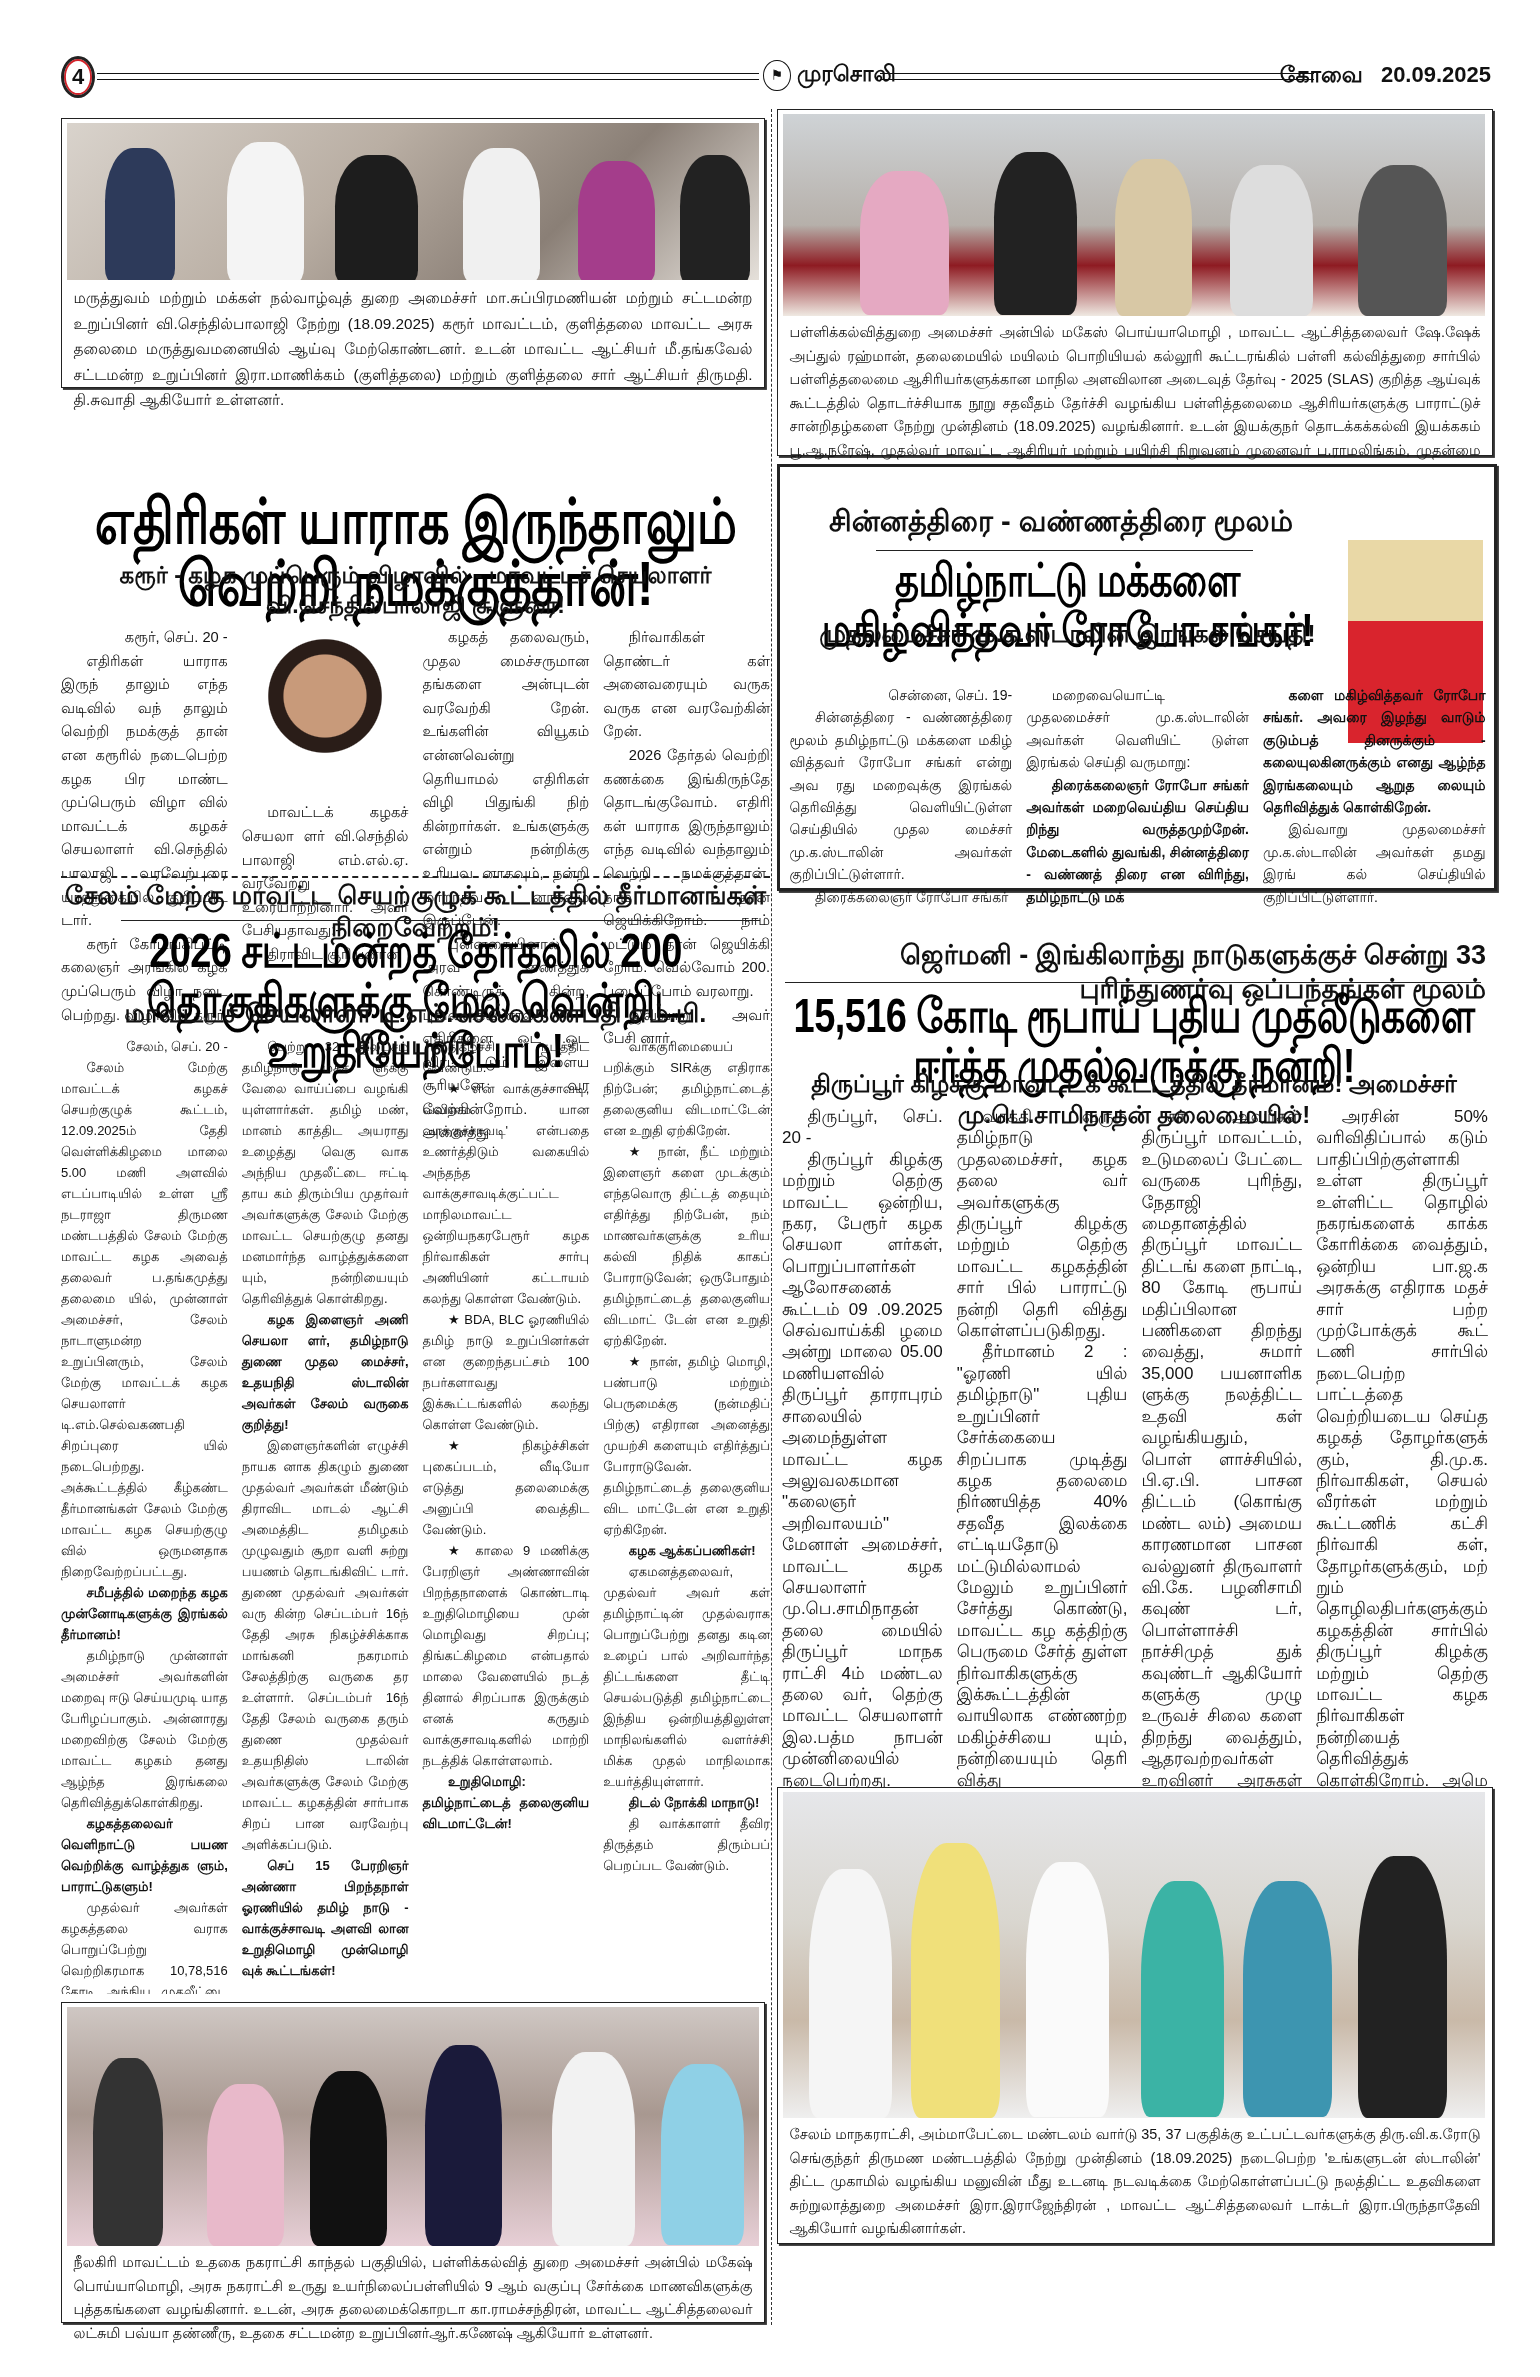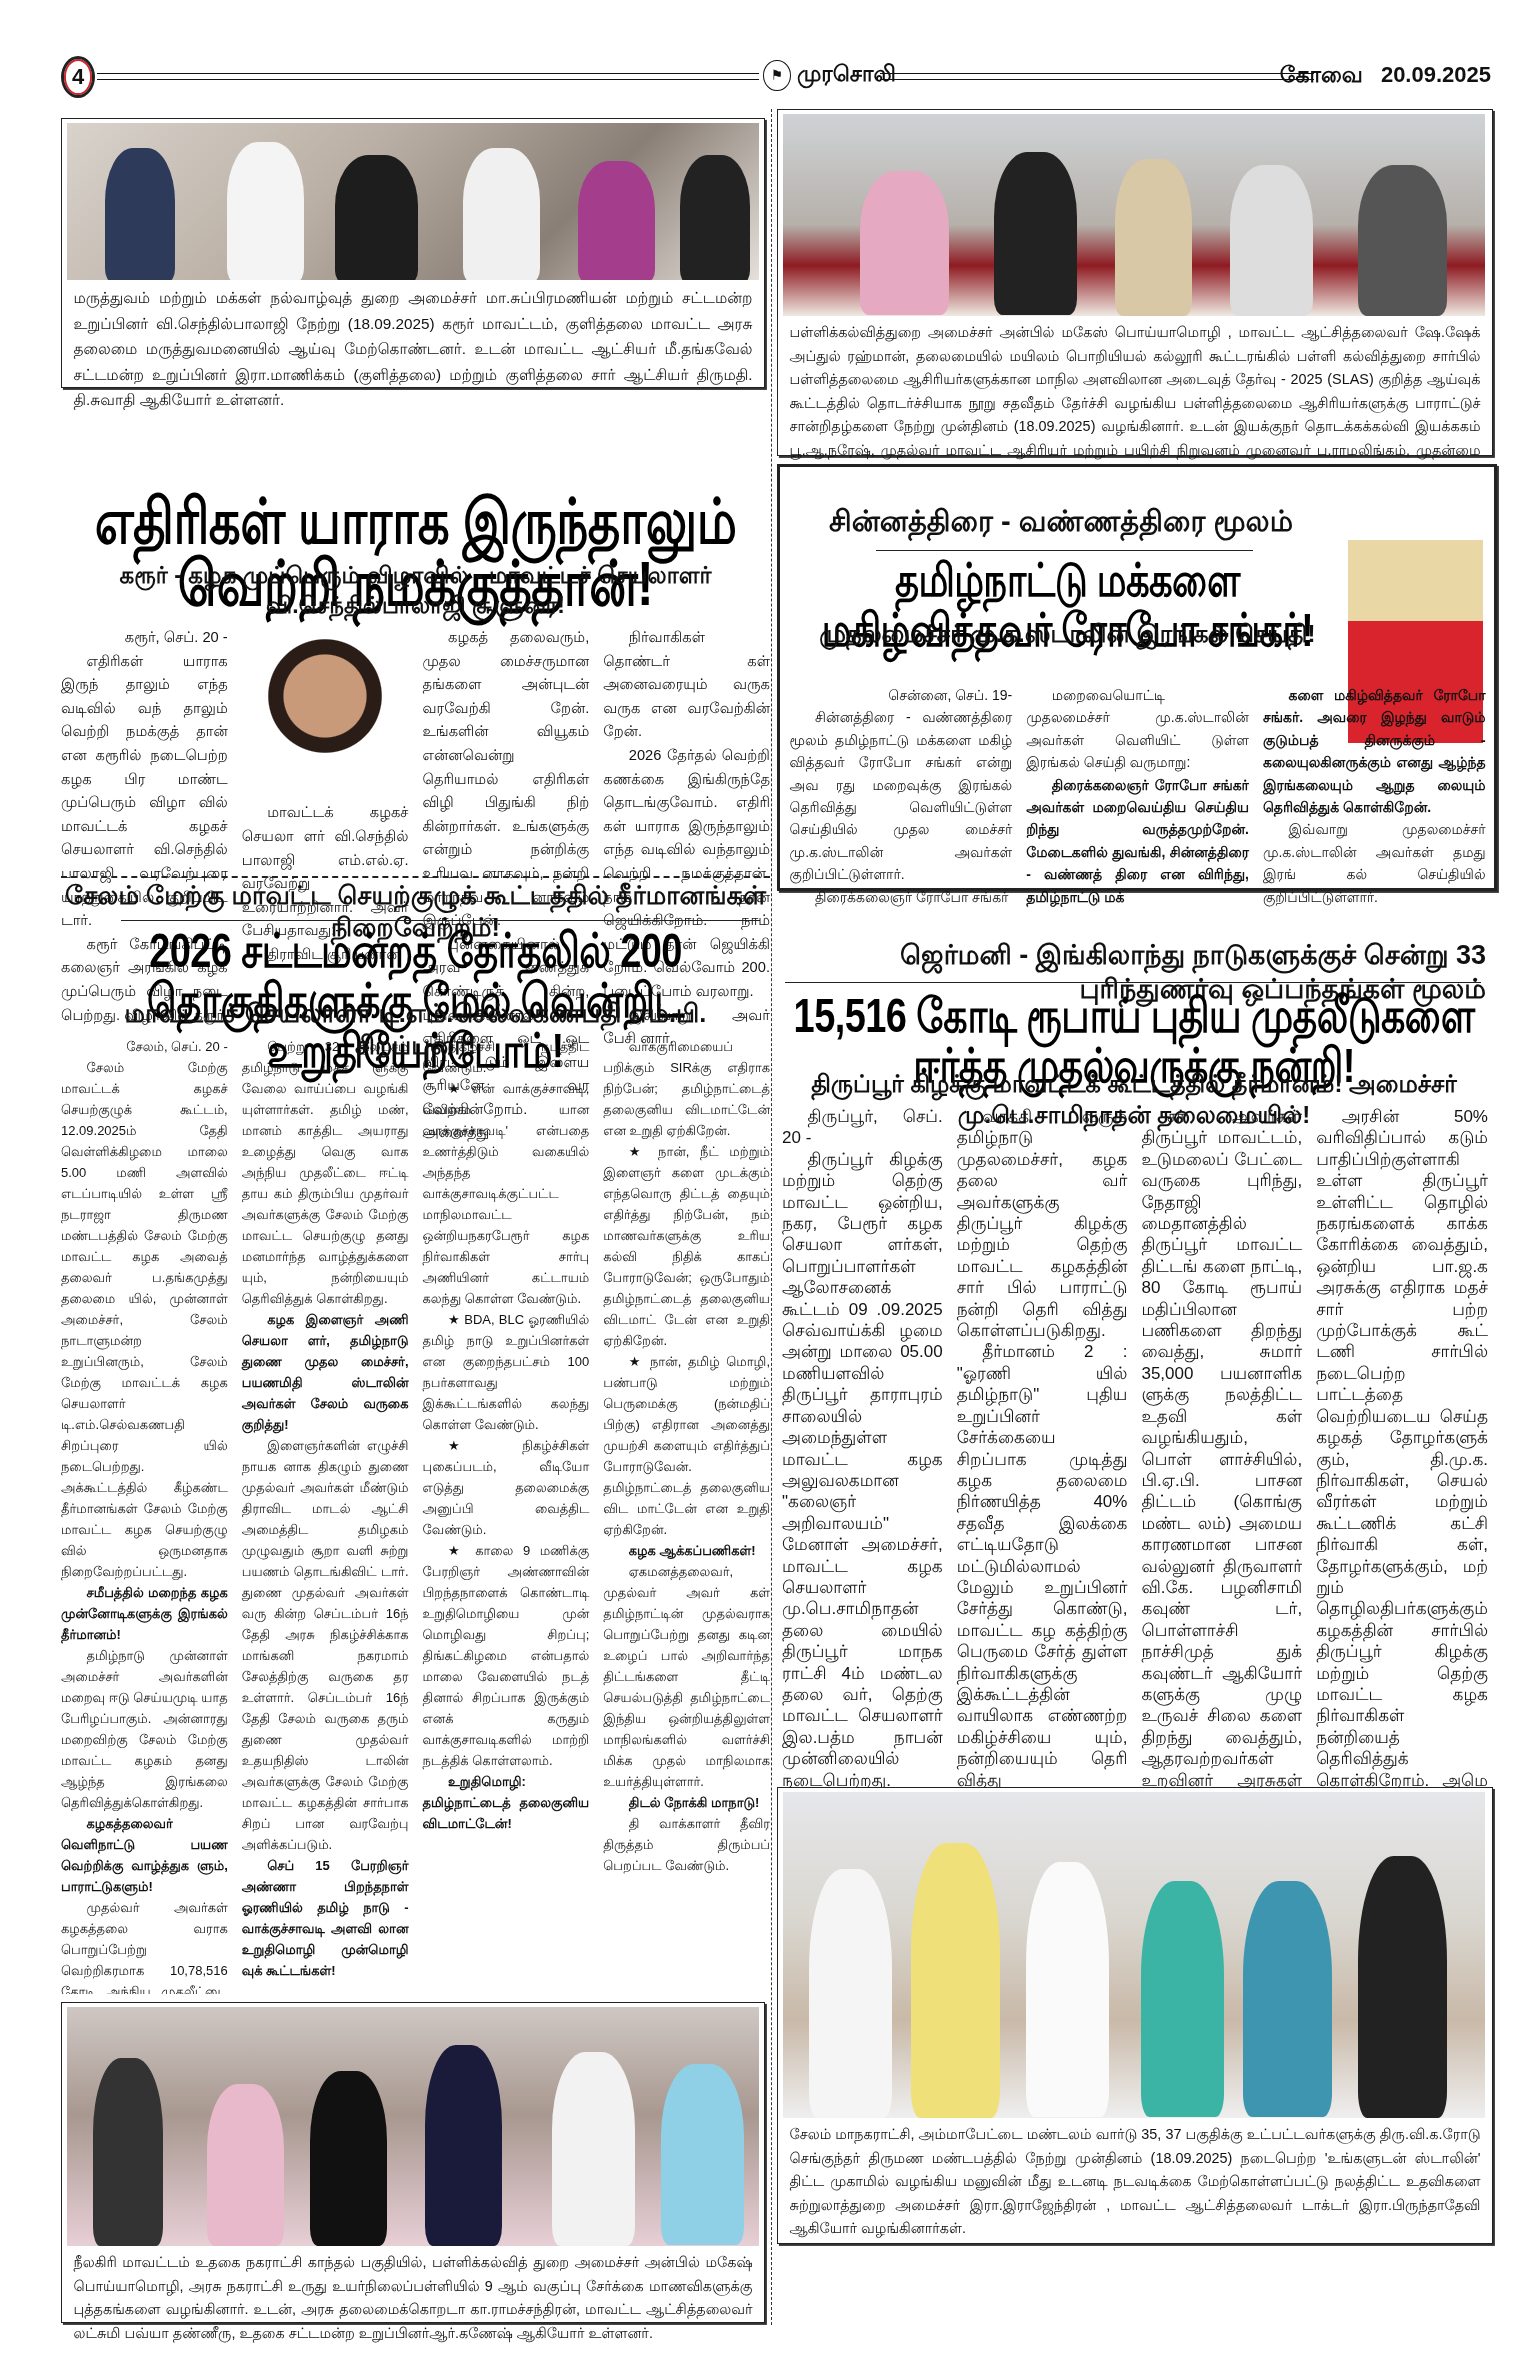--- a/index.html
+++ b/index.html
@@ -126,21 +126,21 @@
   <div>
     <p style="text-align:right;">சேலம், செப். 20 -</p>
     <p>சேலம் மேற்கு மாவட்டக் கழகச் செயற்குழுக் கூட்டம், 12.09.2025ம் தேதி வெள்ளிக்கிழமை மாலை 5.00 மணி அளவில் எடப்பாடியில் உள்ள ஸ்ரீ நடராஜா திருமண மண்டபத்தில் சேலம் மேற்கு மாவட்ட கழக அவைத் தலைவர் ப.தங்கமுத்து தலைமை யில், முன்னாள் அமைச்சர், சேலம் நாடாளுமன்ற உறுப்பினரும், சேலம் மேற்கு மாவட்டக் கழக செயலாளர் டி.எம்.செல்வகணபதி சிறப்புரை யில் நடைபெற்றது. அக்கூட்டத்தில் கீழ்கண்ட தீர்மானங்கள் சேலம் மேற்கு மாவட்ட கழக செயற்குழு வில் ஒருமனதாக நிறைவேற்றப்பட்டது.</p>
     <p class="b">சமீபத்தில் மறைந்த கழக முன்னோடிகளுக்கு இரங்கல் தீர்மானம்!</p>
     <p>தமிழ்நாடு முன்னாள் அமைச்சர் அவர்களின் மறைவு ஈடு செய்யமுடி யாத பேரிழப்பாகும். அன்னாரது மறைவிற்கு சேலம் மேற்கு மாவட்ட கழகம் தனது ஆழ்ந்த இரங்கலை தெரிவித்துக்கொள்கிறது.</p>
     <p class="b">கழகத்தலைவர் வெளிநாட்டு பயண வெற்றிக்கு வாழ்த்துக ளும், பாராட்டுகளும்!</p>
     <p>முதல்வர் அவர்கள் கழகத்தலை வராக பொறுப்பேற்று வெற்றிகரமாக 10,78,516 கோடி அந்நிய முதலீட்டை ஈட்டி 32 இலட்சம் வேலைவாய்ப்புகளை உருவாக்கி உள்ளார்.</p>
   </div>
   <div>
     <p>பெற்று 32 இலட்சம் தமிழ்நாடு மக்க ளுக்கு வேலை வாய்ப்பை வழங்கி யுள்ளார்கள். தமிழ் மண், மானம் காத்திட அயராது உழைத்து வெகு வாக அந்நிய முதலீட்டை ஈட்டி தாய கம் திரும்பிய முதர்வர் அவர்களுக்கு சேலம் மேற்கு மாவட்ட செயற்குழு தனது மனமார்ந்த வாழ்த்துக்களை யும், நன்றியையும் தெரிவித்துக் கொள்கிறது.</p>
-    <p class="b">கழக இளைஞர் அணி செயலா ளர், தமிழ்நாடு துணை முதல மைச்சர், பயணமிதி ஸ்டாலின் அவர்கள் சேலம் வருகை குறித்து!</p>
+    <p class="b">கழக இளைஞர் அணி செயலா ளர், தமிழ்நாடு துணை முதல மைச்சர், உதயநிதி ஸ்டாலின் அவர்கள் சேலம் வருகை குறித்து!</p>
     <p>இளைஞர்களின் எழுச்சி நாயக னாக திகழும் துணை முதல்வர் அவர்கள் மீண்டும் திராவிட மாடல் ஆட்சி அமைத்திட தமிழகம் முழுவதும் சூறா வளி சுற்று பயணம் தொடங்கிவிட் டார். துணை முதல்வர் அவர்கள் வரு கின்ற செப்டம்பர் 16ந் தேதி அரசு நிகழ்ச்சிக்காக மாங்கனி நகரமாம் சேலத்திற்கு வருகை தர உள்ளார். செப்டம்பர் 16ந் தேதி சேலம் வருகை தரும் துணை முதல்வர் உதயநிதிஸ் டாலின் அவர்களுக்கு சேலம் மேற்கு மாவட்ட கழகத்தின் சார்பாக சிறப் பான வரவேற்பு அளிக்கப்படும்.</p>
     <p class="b">செப் 15 பேரறிஞர் அண்ணா பிறந்தநாள் ஓரணியில் தமிழ் நாடு - வாக்குச்சாவடி அளவி லான உறுதிமொழி முன்மொழி வுக் கூட்டங்கள்!</p>
   </div>
   <div>
     <p>நிகழ்ச்சி நடத்திட வேண்டும்.</p>
     <p>★ என் வாக்குச்சாவடி, வலிமை யான வாக்குச்சாவடி' என்பதை உணர்த்திடும் வகையில் அந்தந்த வாக்குசாவடிக்குட்பட்ட மாநிலமாவட்ட ஒன்றியநகரபேரூர் கழக நிர்வாகிகள் சார்பு அணியினர் கட்டாயம் கலந்து கொள்ள வேண்டும்.</p>
     <p>★ BDA, BLC ஓரணியில் தமிழ் நாடு உறுப்பினர்கள் என குறைந்தபட்சம் 100 நபர்களாவது இக்கூட்டங்களில் கலந்து கொள்ள வேண்டும்.</p>
     <p>★ நிகழ்ச்சிகள் புகைப்படம், வீடியோ எடுத்து தலைமைக்கு அனுப்பி வைத்திட வேண்டும்.</p>
     <p>★ காலை 9 மணிக்கு பேரறிஞர் அண்ணாவின் பிறந்தநாளைக் கொண்டாடி உறுதிமொழியை முன் மொழிவது சிறப்பு; திங்கட்கிழமை என்பதால் மாலை வேளையில் நடத் தினால் சிறப்பாக இருக்கும் எனக் கருதும் வாக்குசாவடிகளில் மாற்றி நடத்திக் கொள்ளலாம்.</p>
     <p class="b">உறுதிமொழி: தமிழ்நாட்டைத் தலைகுனிய விடமாட்டேன்!</p>

